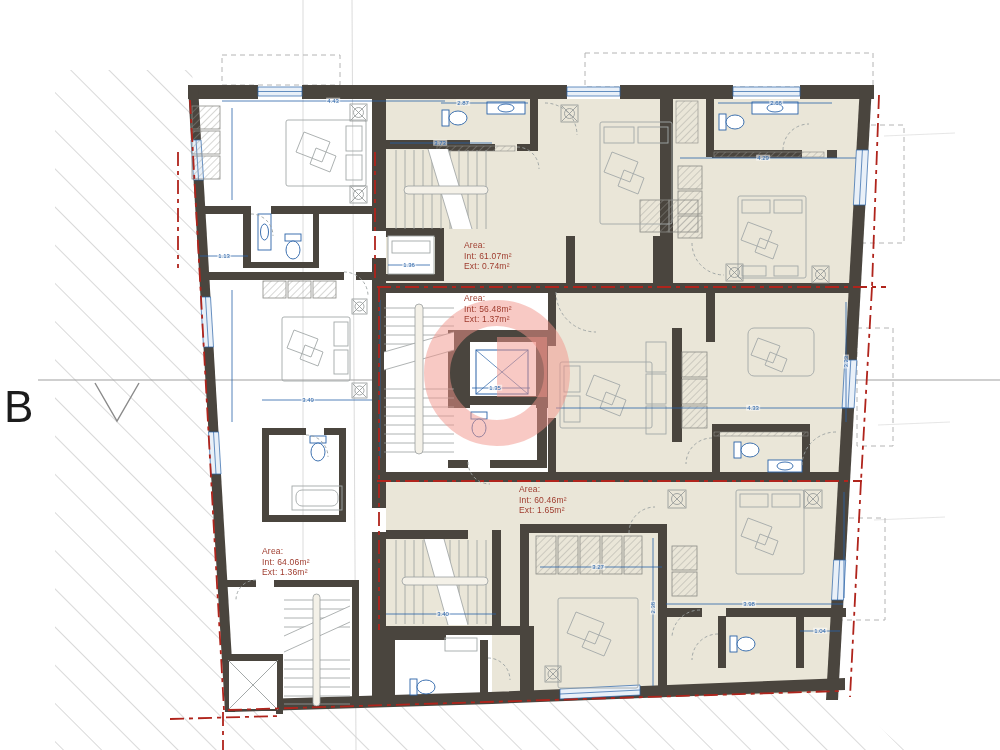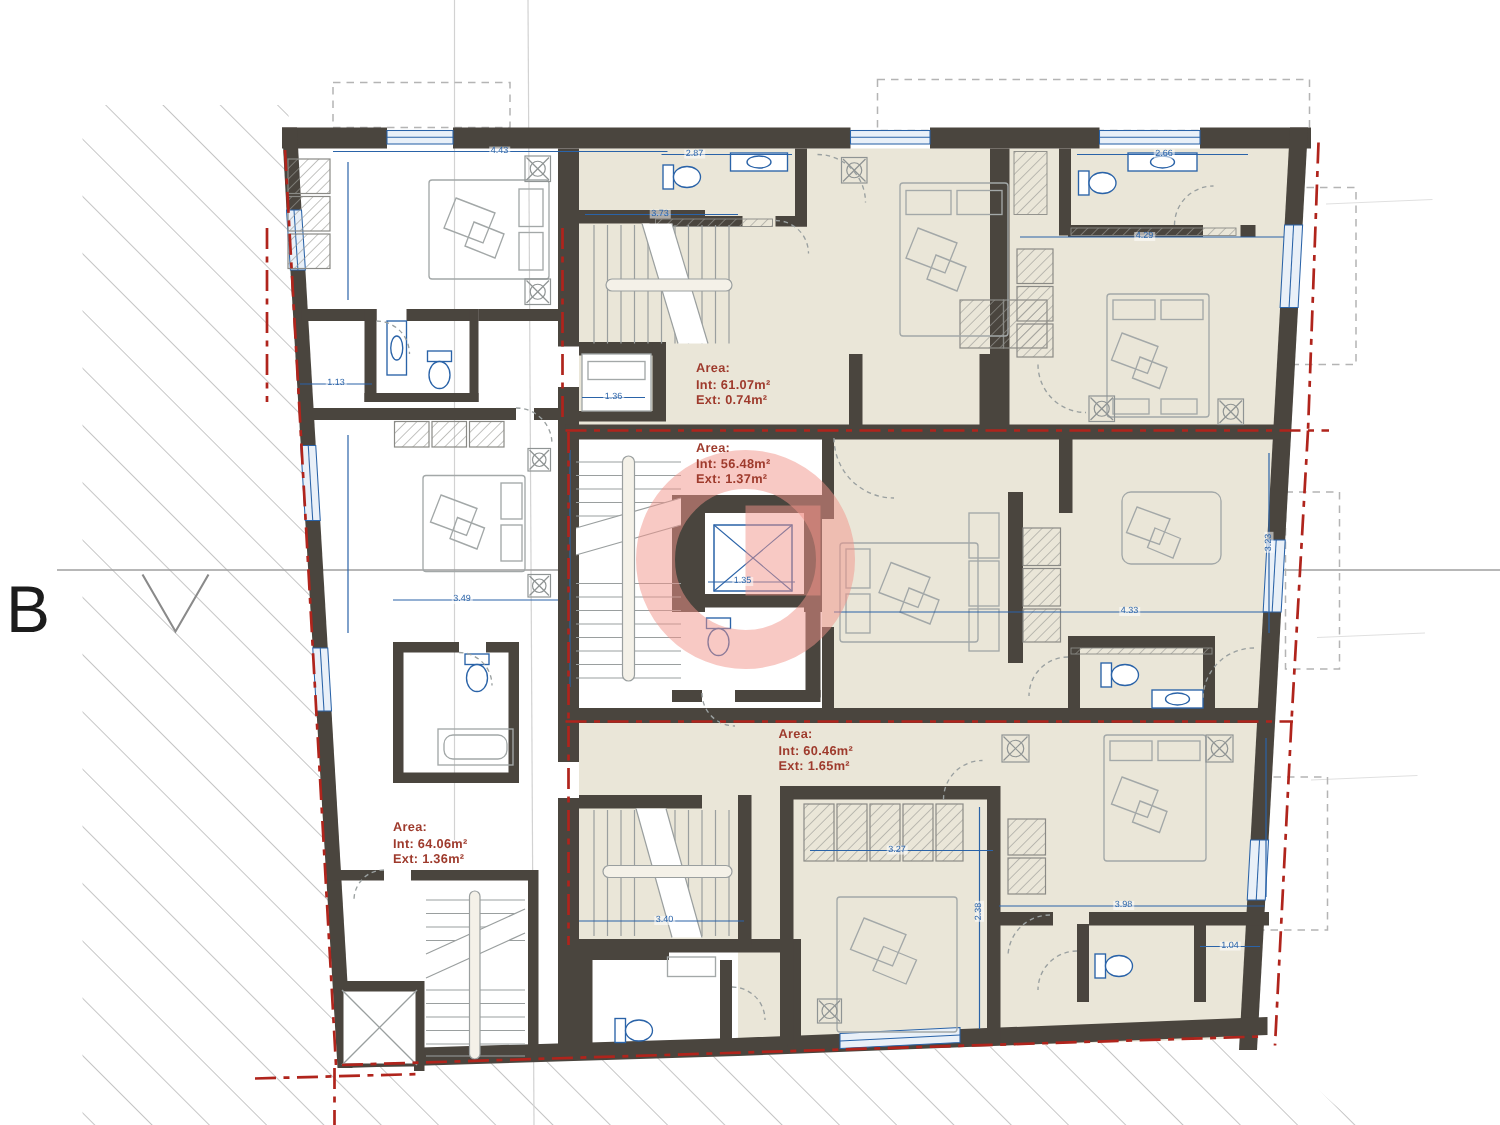--- a/index.html
+++ b/index.html
@@ -3,21 +3,21 @@
 <meta charset="utf-8">
 <style>
   html,body{margin:0;padding:0;background:#fff;}
   .stage{position:relative;width:1000px;height:750px;background:#fff;overflow:hidden;
          font-family:"Liberation Sans",sans-serif;}
   .stage svg{position:absolute;left:0;top:0;}
   .txt-layer{position:absolute;left:0;top:0;width:100%;height:100%;pointer-events:none;}
   .section-b{position:absolute;left:4px;top:382px;font-size:44px;color:#1c1c1c;
              font-family:"Liberation Sans",sans-serif;}
   .area-label{position:absolute;color:#9e3a2c;font-size:8.5px;line-height:10.5px;
-              white-space:nowrap;letter-spacing:.2px;font-weight:bold;}
+              white-space:nowrap;letter-spacing:.2px;}
   .dim{position:absolute;color:#2a63a8;font-size:6px;line-height:6px;white-space:nowrap;
        transform:translate(-50%,-55%);transform-origin:center;background:rgba(255,255,255,.55);
        padding:0 1px;}
 </style>
 </head>
 <body>
 
 <div class="stage">
 <svg width="1000" height="750" viewBox="0 0 1000 750">
   <defs>

